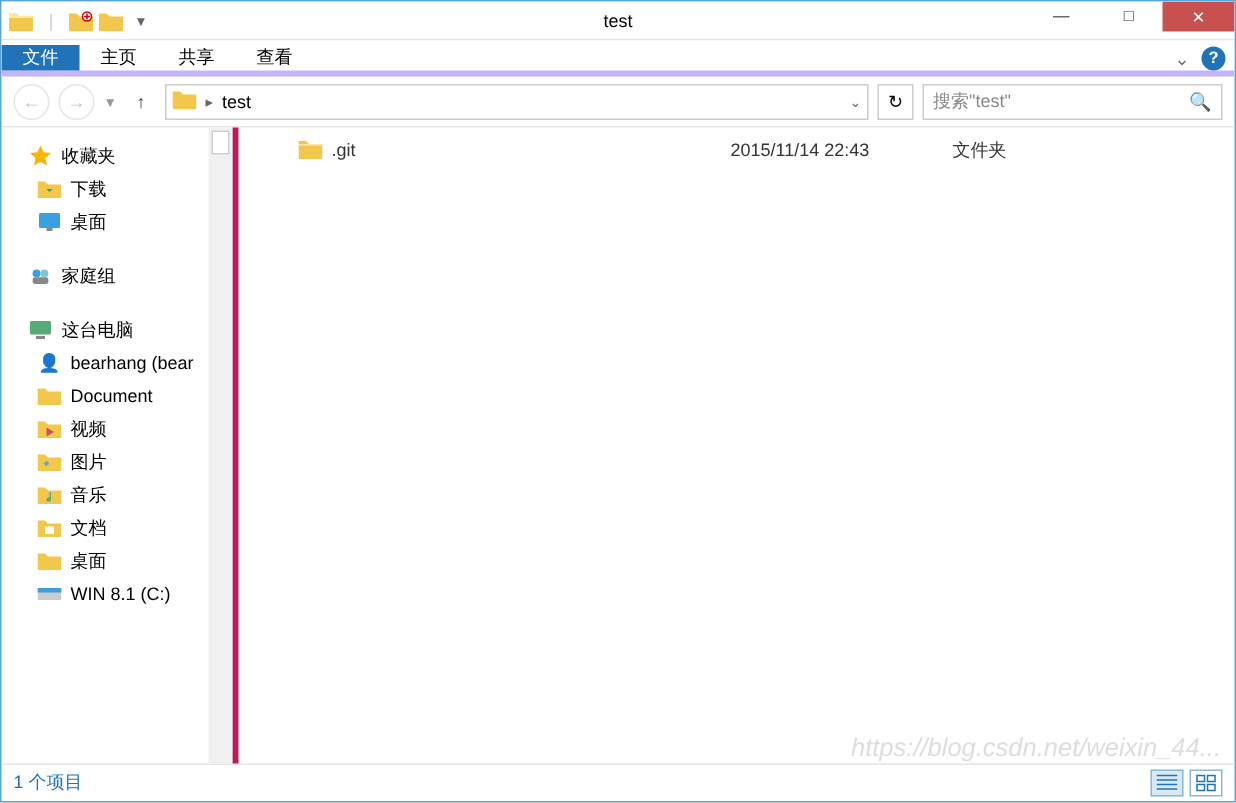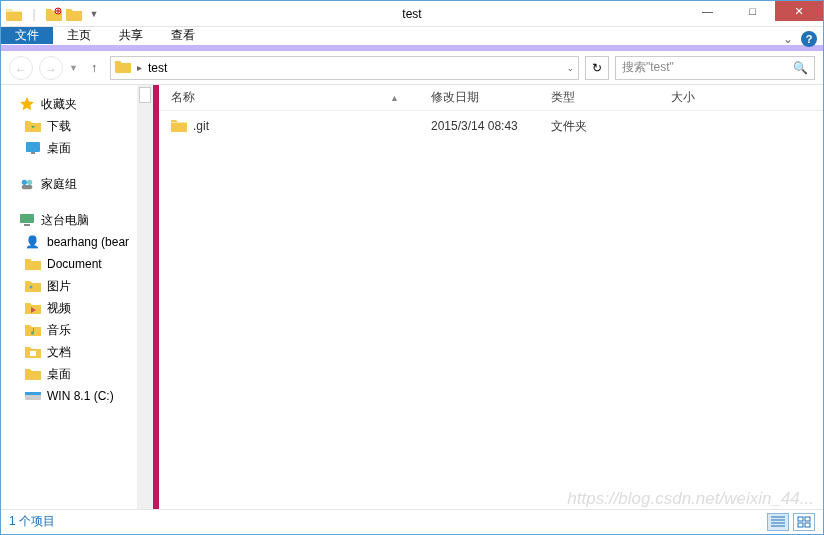--- a/index.html
+++ b/index.html
@@ -4,50 +4,50 @@
 <style>
 * { box-sizing: border-box; margin: 0; padding: 0; font-family: "Microsoft YaHei", "Segoe UI", sans-serif; }
 body { width: 824px; height: 535px; background: #fff; border: 1px solid #5aa3d8; overflow: hidden; font-size: 12px; color: #000; }
 .titlebar { height: 26px; background: #fff; display: flex; align-items: center; position: relative; border-bottom: 1px solid #e5e5e5; }
 .titlebar-icons { display: flex; align-items: center; gap: 2px; padding-left: 4px; }
 .titlebar-icons span { width: 18px; height: 18px; display: inline-flex; align-items: center; justify-content: center; }
 .titlebar-title { position: absolute; left: 50%; transform: translateX(-50%); font-size: 12px; }
 .window-controls { position: absolute; right: 0; top: 0; display: flex; }
 .window-controls div { width: 45px; height: 20px; display: flex; align-items: center; justify-content: center; font-size: 11px; color: #333; }
 .window-controls .close { background: #c75050; color: #fff; width: 48px; }
-.ribbon-tabs { height: 24px; background: #fff; display: flex; align-items: flex-start; border-bottom: 6px solid #c4b5fd; position: relative; }
+.ribbon-tabs { height: 24px; background: #fff; display: flex; align-items: flex-end; border-bottom: 4px solid #c4b5fd; position: relative; }
 .ribbon-tab { padding: 0 14px; display: flex; align-items: center; font-size: 12px; cursor: default; }
 .ribbon-tab.file { background: #2072b9; color: #fff; }
 .ribbon-right { position: absolute; right: 6px; top: 0; display: flex; align-items: center; gap: 8px; height: 24px; }
 .help-icon { width: 16px; height: 16px; border-radius: 50%; background: #2072b9; color: #fff; display: flex; align-items: center; justify-content: center; font-size: 11px; font-weight: bold; }
 .toolbar { height: 34px; display: flex; align-items: center; padding: 0 8px; gap: 6px; border-bottom: 1px solid #e5e5e5; }
 .nav-btn { width: 24px; height: 24px; border: 1px solid #ccc; border-radius: 50%; display: flex; align-items: center; justify-content: center; color: #888; background: #fff; }
 .nav-btn.disabled { opacity: 0.5; }
 .up-btn { width: 20px; height: 20px; display: flex; align-items: center; justify-content: center; color: #333; }
 .address-bar { flex: 1; height: 24px; border: 1px solid #ccc; display: flex; align-items: center; padding: 0 4px; gap: 6px; background: #fff; }
 .address-bar .crumb { display: flex; align-items: center; gap: 4px; }
 .refresh-btn { width: 24px; height: 24px; border: 1px solid #ccc; display: flex; align-items: center; justify-content: center; }
 .search-box { width: 200px; height: 24px; border: 1px solid #ccc; display: flex; align-items: center; padding: 0 6px; color: #888; justify-content: space-between; }
 .content { display: flex; height: 424px; }
-.sidebar { width: 158px; border-right: 6px solid #be185d; padding: 8px 0; overflow: hidden; position: relative; }
+.sidebar { width: 158px; border-right: 4px solid #be185d; padding: 8px 0; overflow: hidden; position: relative; }
 .sidebar-scroll { position: absolute; right: 0; top: 0; width: 16px; height: 100%; background: #f0f0f0; }
 .sidebar-scroll::before { content: ''; position: absolute; top: 2px; left: 2px; right: 2px; height: 14px; background: #fff; border: 1px solid #ccc; }
 .tree-item { display: flex; align-items: center; height: 22px; padding-left: 18px; gap: 6px; cursor: default; }
 .tree-item.child { padding-left: 24px; }
 .tree-item .ico { width: 16px; height: 16px; display: inline-flex; align-items: center; justify-content: center; font-size: 12px; }
 .tree-sep { height: 14px; }
 .main { flex: 1; display: flex; flex-direction: column; }
 .columns { height: 26px; display: flex; align-items: center; border-bottom: 1px solid #f0f0f0; font-size: 12px; color: #444; }
 .col { padding-left: 12px; }
 .col.name { width: 260px; display: flex; align-items: center; justify-content: space-between; padding-right: 20px; }
 .col.date { width: 120px; }
 .col.type { width: 120px; }
 .col.size { width: 80px; }
 .file-row { height: 24px; display: flex; align-items: center; padding-top: 6px; }
-.file-row .cell { padding-left: 12px; font-size: 12px; color: #333; }
+.file-row .cell { padding-left: 12px; font-size: 12px; color: #333; margin-left: 28px; }
 .file-row .cell.name { width: 260px; display: flex; align-items: center; gap: 6px; }
 .file-row .cell.date { width: 120px; }
 .file-row .cell.type { width: 120px; }
 .statusbar { height: 24px; border-top: 1px solid #e5e5e5; display: flex; align-items: center; padding: 0 8px; justify-content: space-between; color: #2072b9; font-size: 12px; }
 .status-right { display: flex; gap: 4px; }
 .view-btn { width: 22px; height: 18px; border: 1px solid #8cb8dc; display: flex; align-items: center; justify-content: center; }
 .view-btn.active { background: #d8e8f5; }
 .folder-svg { width: 16px; height: 14px; }
 .star-svg { width: 16px; height: 16px; }
 .watermark { position: absolute; right: 10px; bottom: 26px; color: #ddd; font-size: 17px; font-style: italic; }
@@ -176,33 +176,33 @@
           <svg class="folder-svg" viewBox="0 0 16 14">
             <path fill="#f3c74c" d="M0 2h5l2 2h9v9H0z"></path>
           </svg>
         </span>
         <span>Document</span>
       </div>
     <div class="tree-item child">
         <span class="ico">
           <svg class="folder-svg" viewBox="0 0 16 14">
             <path fill="#f3c74c" d="M0 2h5l2 2h9v9H0z"></path>
+            <path fill="#c55" d="M6 6l5 3-5 3z"></path>
+          </svg>
+        </span>
+        <span>视频</span>
+      </div>
+    <div class="tree-item child">
+        <span class="ico">
+          <svg class="folder-svg" viewBox="0 0 16 14">
+            <path fill="#f3c74c" d="M0 2h5l2 2h9v9H0z"></path>
             <circle cx="6" cy="8" r="1.5" fill="#5ac"></circle>
           </svg>
         </span>
         <span>图片</span>
-      </div>
-    <div class="tree-item child">
-        <span class="ico">
-          <svg class="folder-svg" viewBox="0 0 16 14">
-            <path fill="#f3c74c" d="M0 2h5l2 2h9v9H0z"></path>
-            <path fill="#c55" d="M6 6l5 3-5 3z"></path>
-          </svg>
-        </span>
-        <span>视频</span>
       </div>
     <div class="tree-item child">
         <span class="ico">
           <svg class="folder-svg" viewBox="0 0 16 14">
             <path fill="#f3c74c" d="M0 2h5l2 2h9v9H0z"></path>
             <path fill="#5a7" d="M9 5v5a1.5 1.5 0 1 1-1-1.4V5z"></path>
           </svg>
         </span>
         <span>音乐</span>
       </div>
@@ -229,38 +229,29 @@
             <rect x="0" y="2" width="16" height="8" fill="#ccc" rx="1"></rect>
             <rect x="0" y="2" width="16" height="3" fill="#3aa0e0"></rect>
           </svg>
         </span>
         <span>WIN 8.1 (C:)</span>
       </div>
     <div class="sidebar-scroll"></div>
   </div>
 
   <div class="main">
-    <div class="columns">
-      <div class="col name">
-          <span>名称</span>
-          <span style="color:#888;font-size:9px">▲</span>
-        </div>
-      <div class="col date">修改日期</div>
-      <div class="col type">类型</div>
-      <div class="col size">大小</div>
-    </div>
     <div class="file-row">
       <div class="cell name">
         <span><svg class="folder-svg" viewBox="0 0 16 14">
               <path fill="#f3c74c" d="M0 2h5l2 2h9v9a1 1 0 0 1-1 1H1a1 1 0 0 1-1-1z"></path>
               <path fill="#fce9a8" d="M0 4h16v1H0z"></path>
             </svg></span>
         <span>.git</span>
       </div>
-      <div class="cell date">2015/3/14 08:43</div>
+      <div class="cell date">2015/11/14 22:43</div>
       <div class="cell type">文件夹</div>
     </div>
     <div class="watermark">https://blog.csdn.net/weixin_44...</div>
   </div>
 </div>
 
 <div class="statusbar">
   <span>1 个项目</span>
   <div class="status-right">
     <div class="view-btn active">

